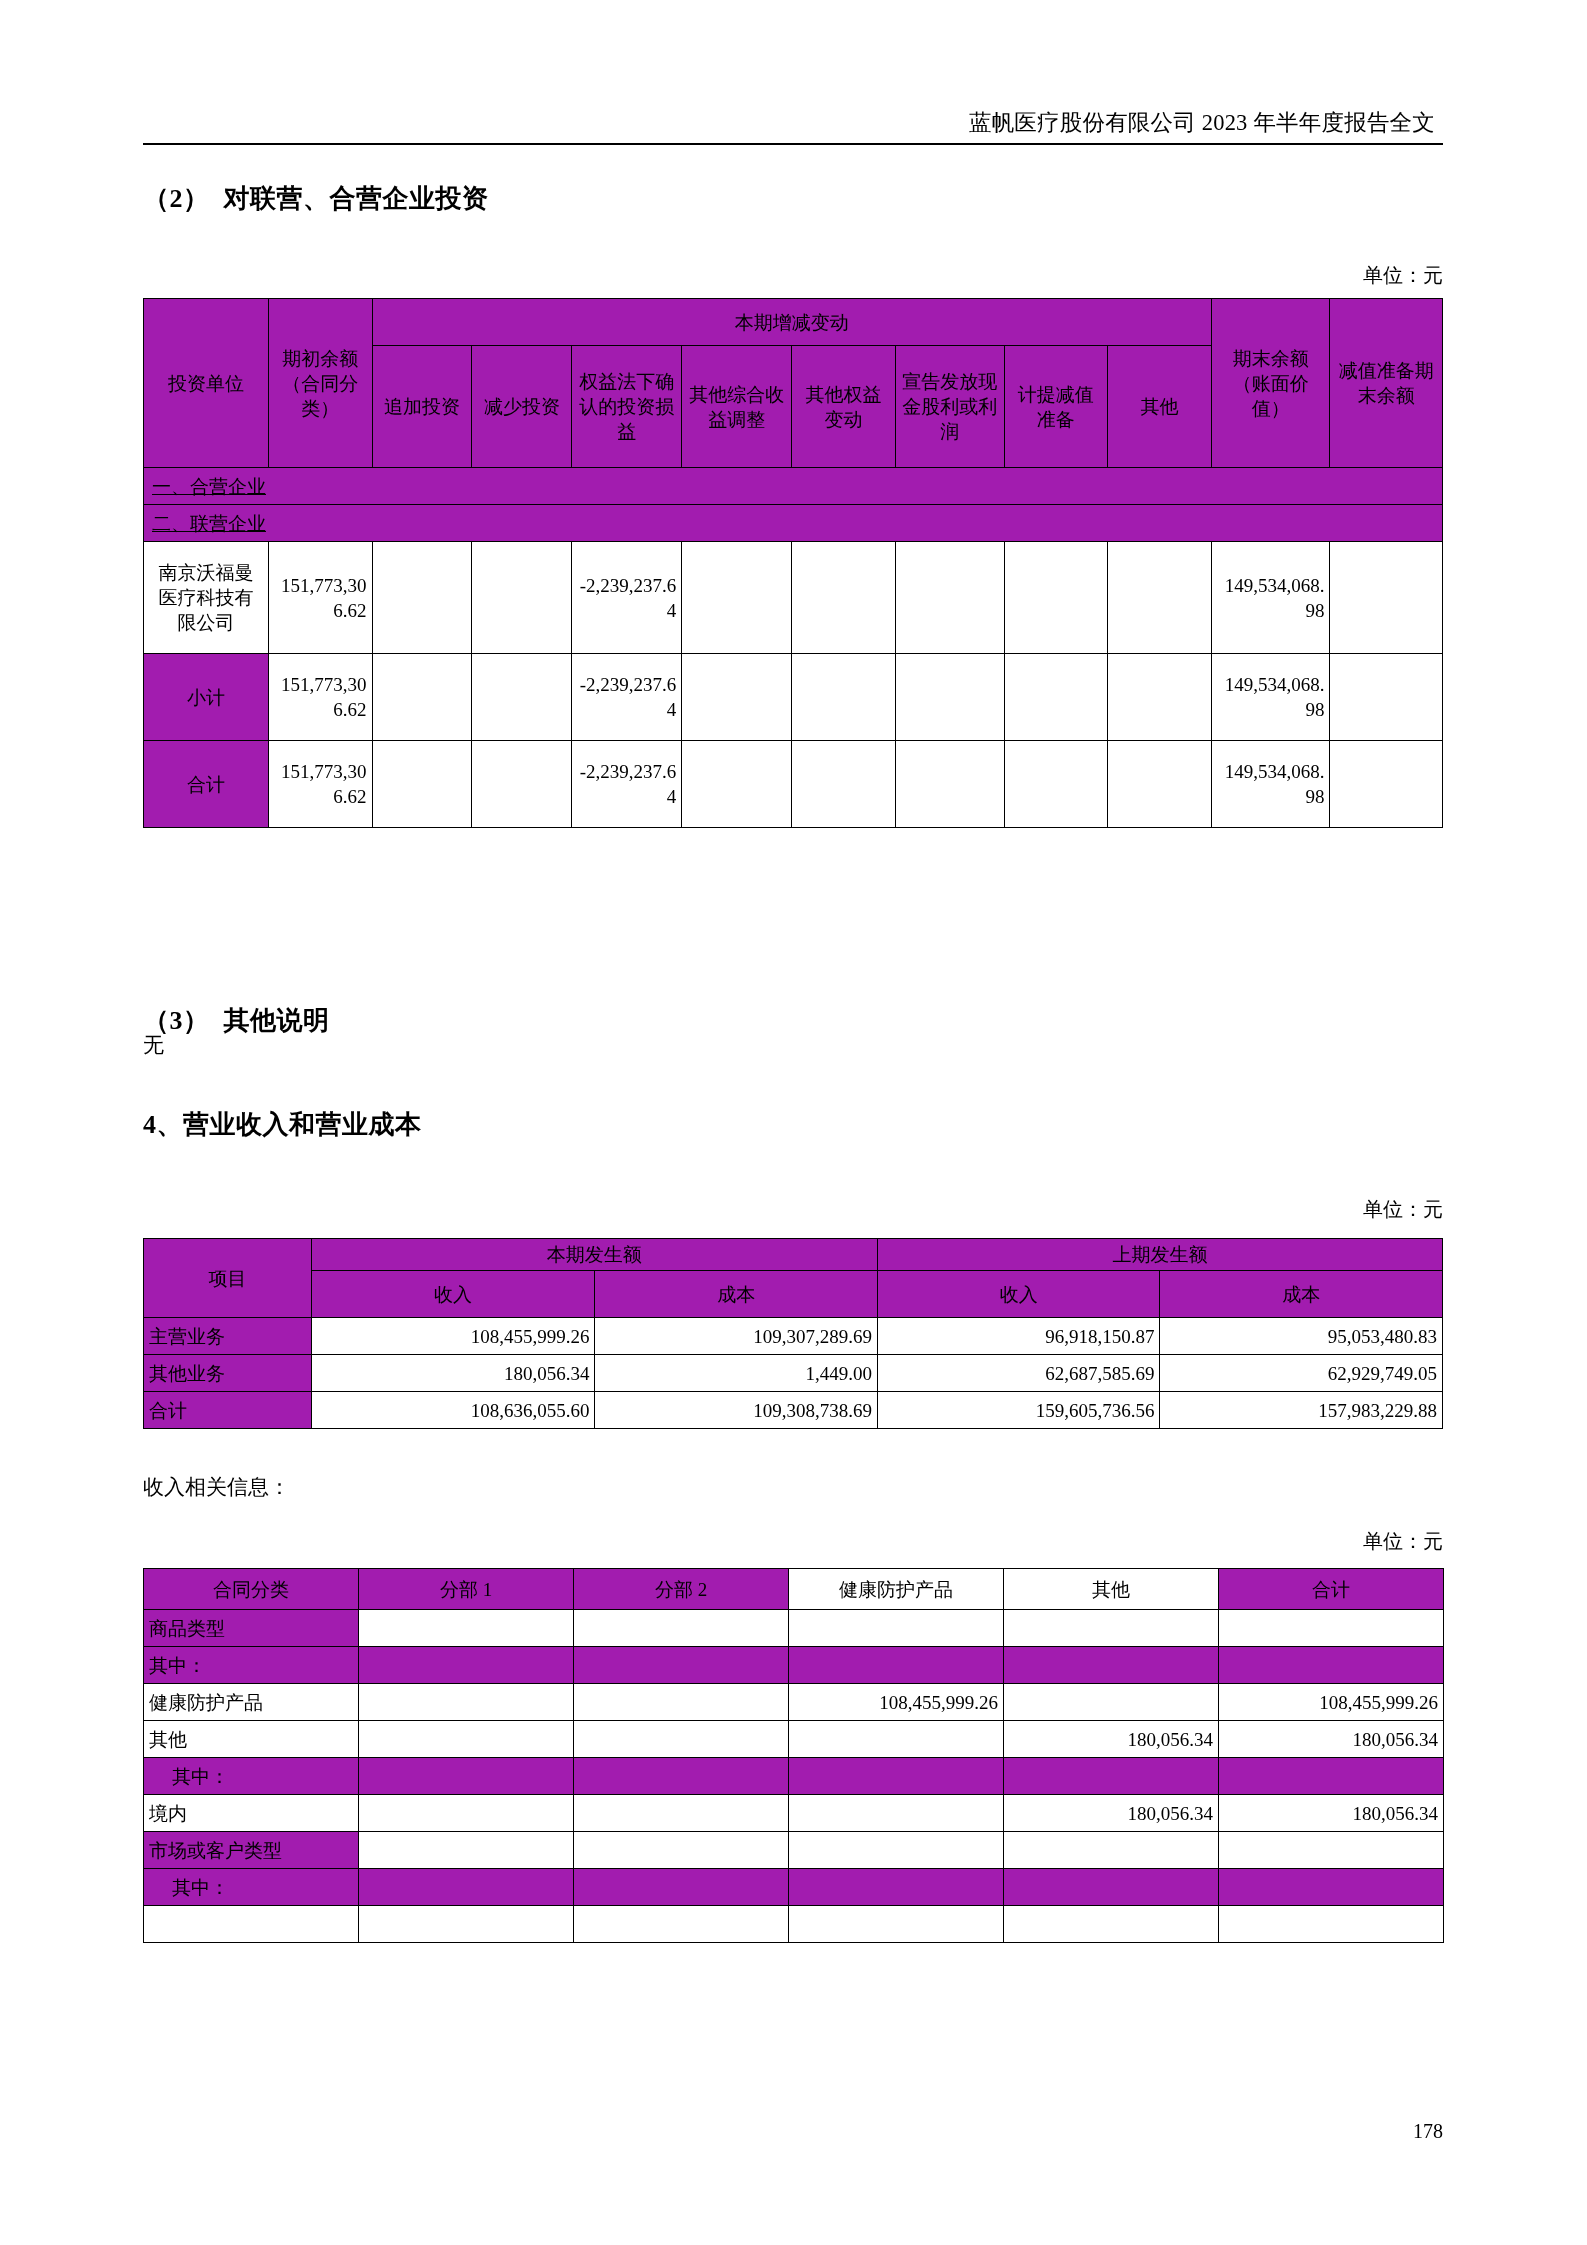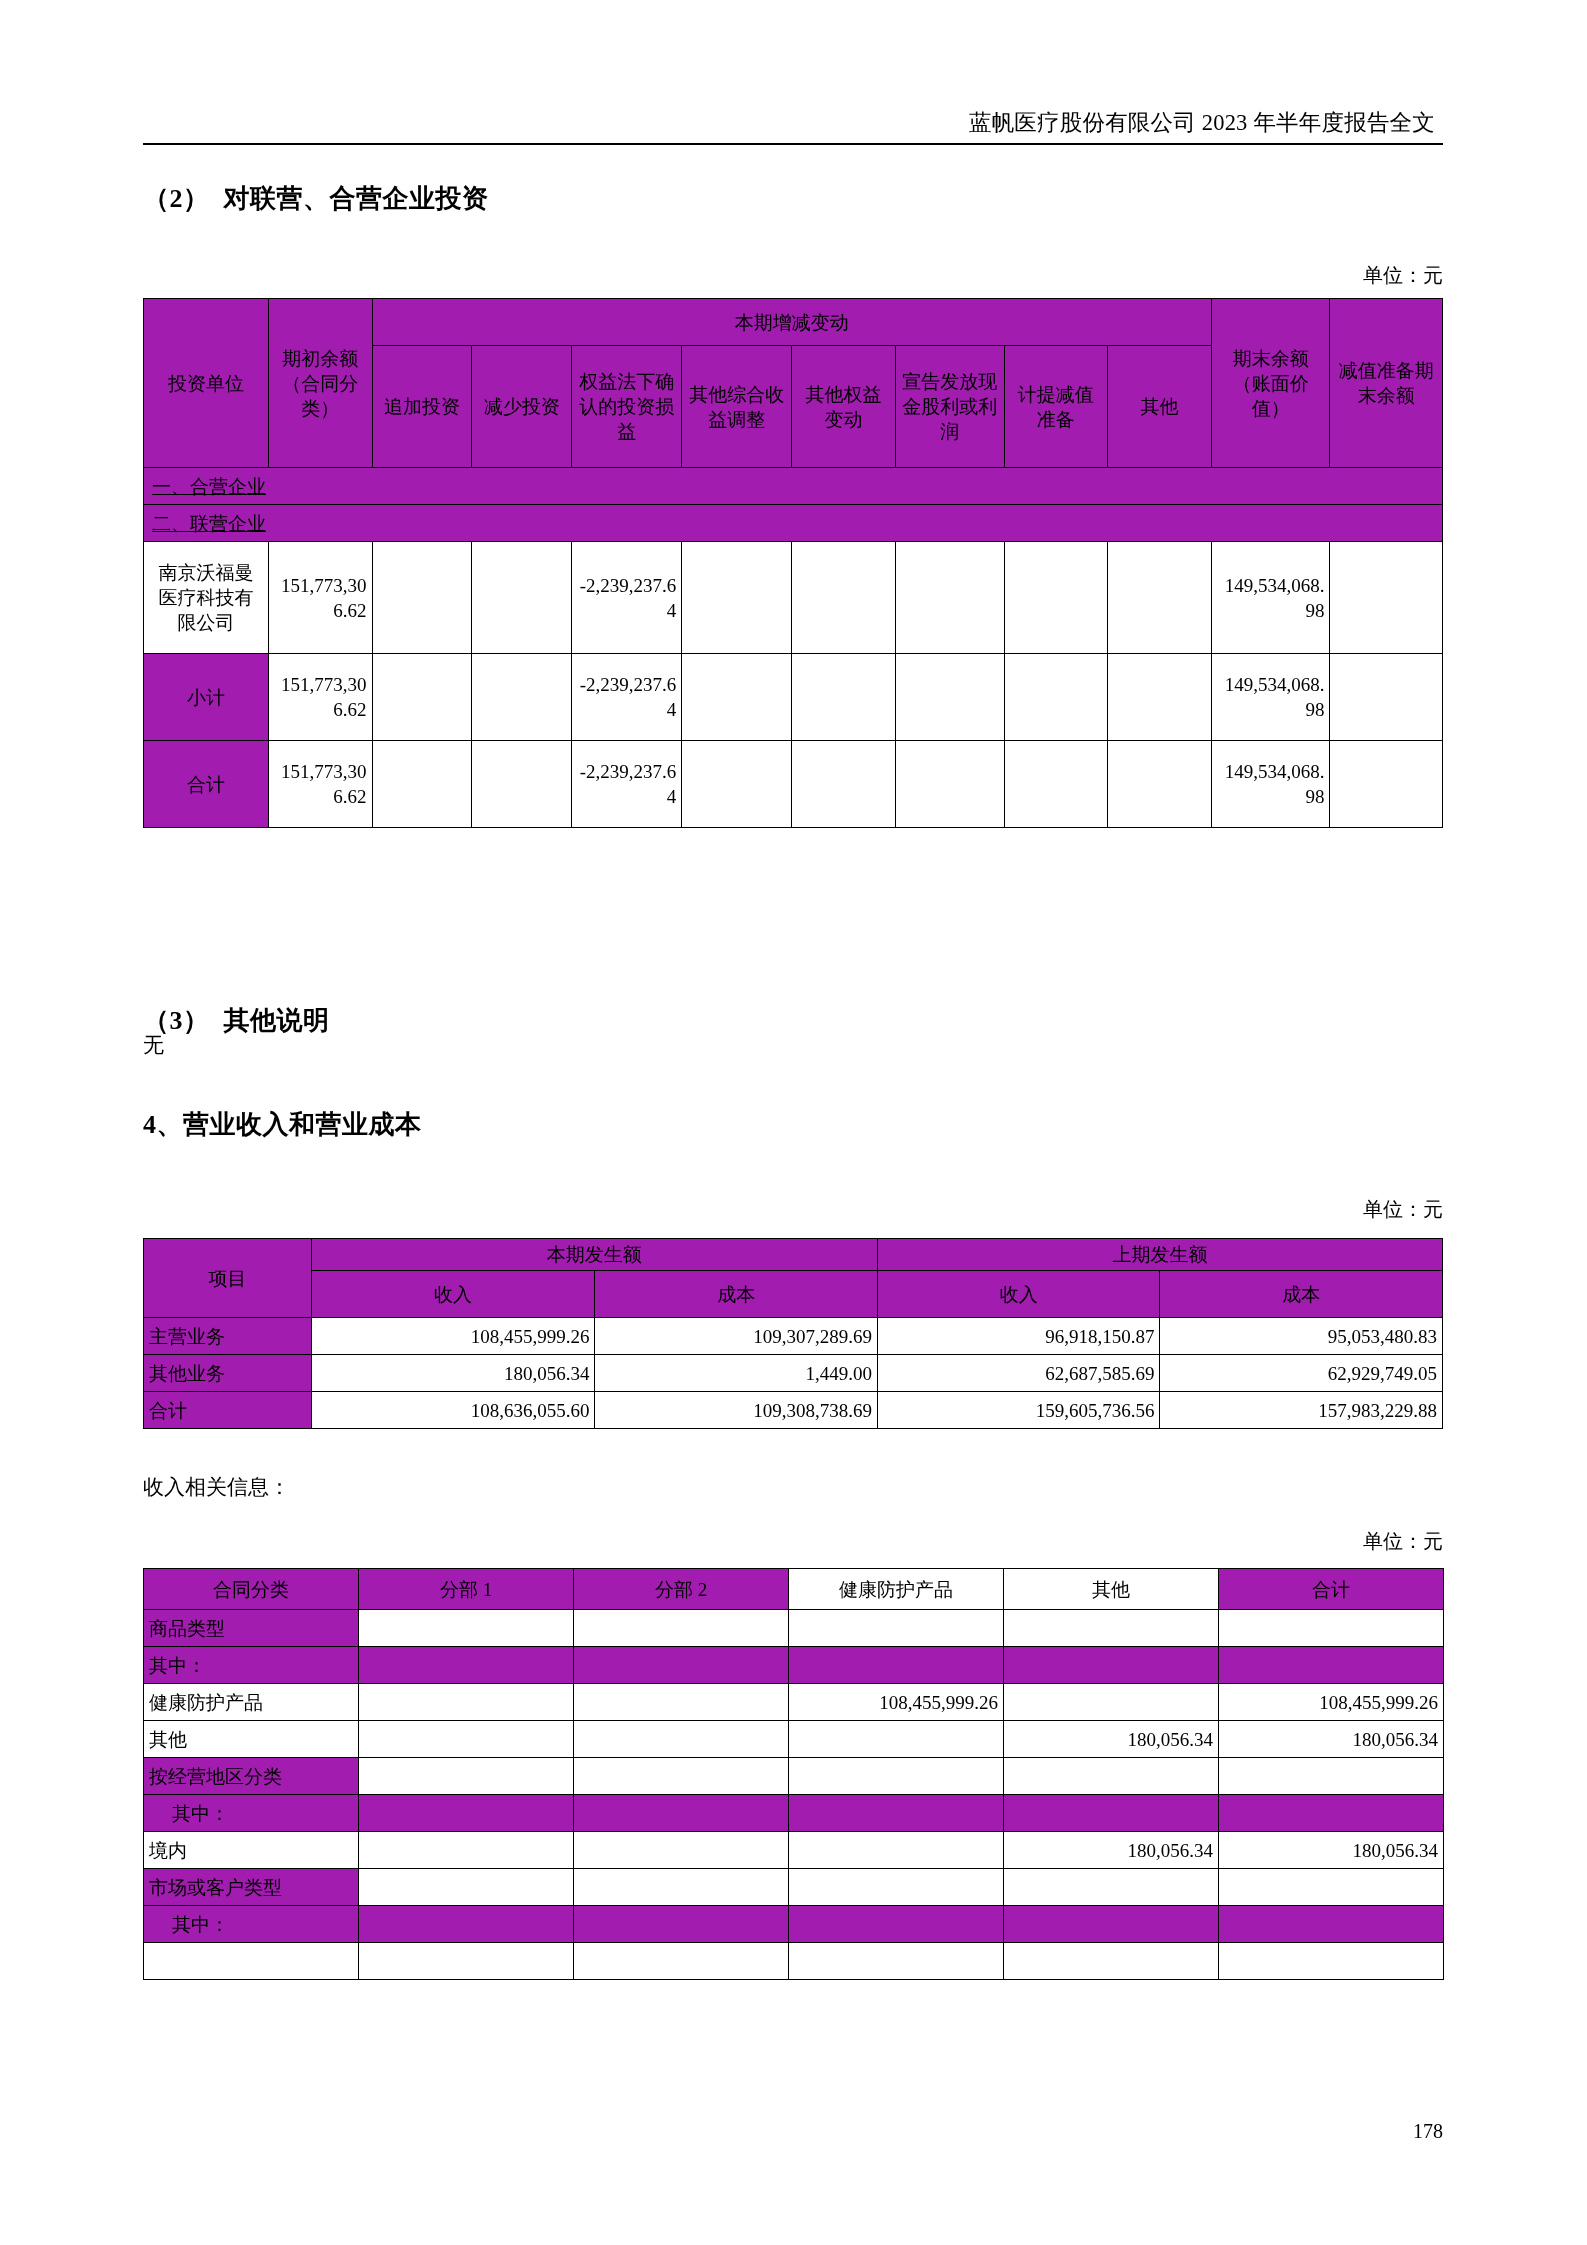--- a/index.html
+++ b/index.html
@@ -313,28 +313,20 @@
       </tr>
       <tr>
         <td class="white l">其他</td>
         <td class="white r"></td>
         <td class="white r"></td>
         <td class="white r"></td>
         <td class="white r">180,056.34</td>
         <td class="white r">180,056.34</td>
       </tr>
       <tr>
-        <td class="shade l">按经营地区分类</td>
-        <td class="white r"></td>
-        <td class="white r"></td>
-        <td class="white r"></td>
-        <td class="white r"></td>
-        <td class="white r"></td>
-      </tr>
-      <tr>
         <td class="shade l" style="padding-left:28px;">其中：</td>
         <td class="shade r"></td>
         <td class="shade r"></td>
         <td class="shade r"></td>
         <td class="shade r"></td>
         <td class="shade r"></td>
       </tr>
       <tr>
         <td class="white l">境内</td>
         <td class="white r"></td>

